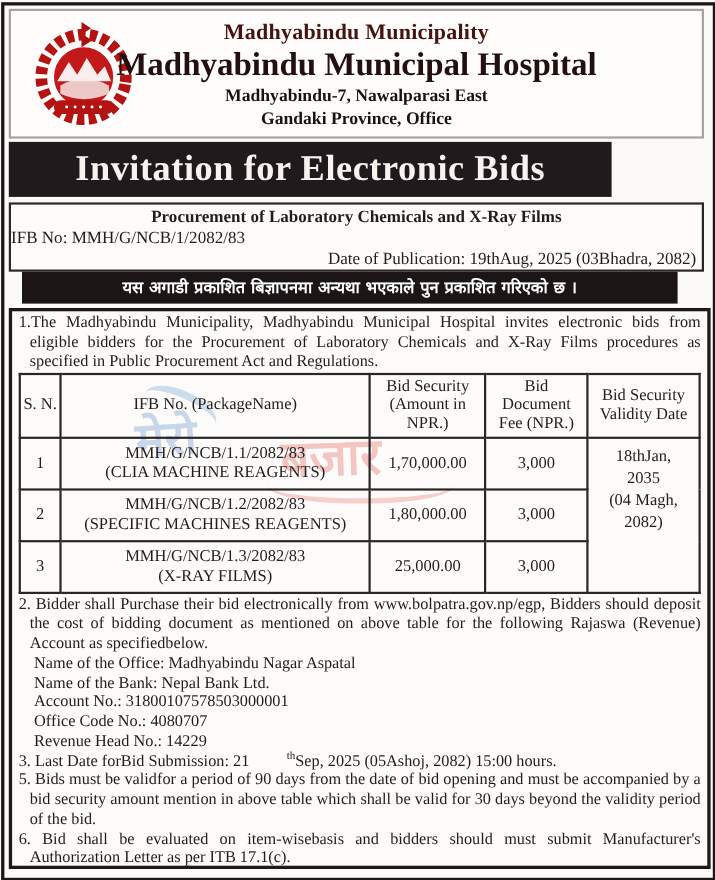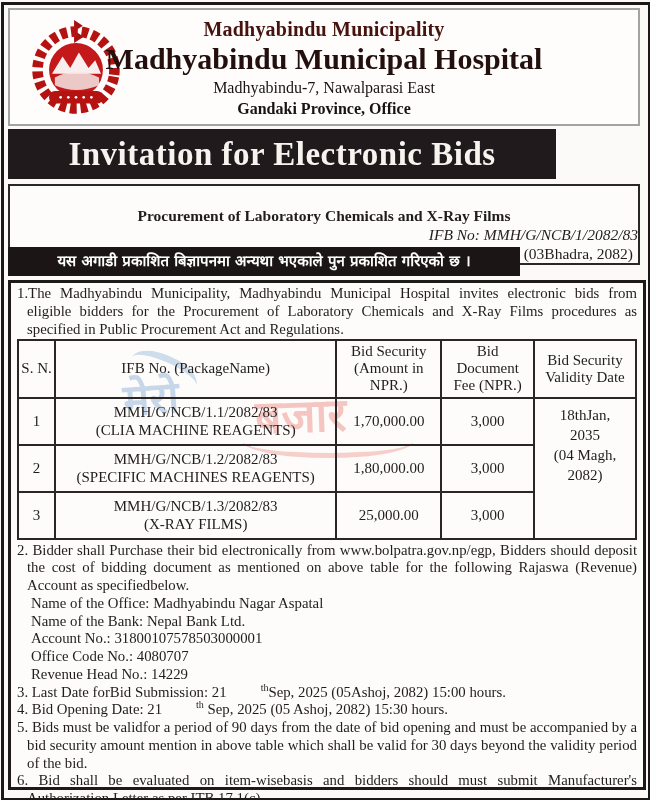--- a/index.html
+++ b/index.html
@@ -15,42 +15,42 @@
 
   
   .letterhead {
     position:absolute; left:8px; top:8px; width:628px; height:114px;
     border:2px solid #a3a3a3; background:#fefdfc;
   }
   .emblem { position:absolute; left:16px; top:8px; width:100px; height:100px; }
   .lh-text { position:absolute; left:0; top:0; width:100%; height:100%; text-align:center; }
   .lh-line1 { margin-top:8px;  font-size:20px; font-weight:bold; color:#46130e; letter-spacing:.2px; }
   .lh-line2 { margin-top:2px;  font-size:30px; font-weight:bold; color:#23100e; line-height:1.05; }
-  .lh-line3 { margin-top:4px;  font-size:16px; font-weight:normal; color:#171310; }
+  .lh-line3 { margin-top:4px;  font-size:16px; font-weight:bold; color:#171310; }
   .lh-line4 { margin-top:3px;  font-size:16px; font-weight:bold; color:#171310; }
 
   
   .banner {
     position:absolute; left:8px; top:129px; width:548px; height:50px;
     background:#211a1d; color:#f7f4ef; text-align:center;
     font-size:33px; font-weight:bold; line-height:50px; letter-spacing:.5px;
   }
 
   
   .info-box {
     position:absolute; left:8px; top:184px; width:628px; height:57px;
-    border:2px solid #2c2726; background:#fdfcfb; padding-top:20px; box-sizing:content-box;
+    border:2px solid #2c2726; background:#fdfcfb; padding-top:2px; box-sizing:content-box;
   }
   .info-subject { text-align:center; font-size:15.5px; font-weight:bold; line-height:19px; }
-  .info-ifb     { text-align:right; font-size:15.5px; line-height:19px;font-style:italic; }
+  .info-ifb     { text-align:left; font-size:15.5px; line-height:19px; }
   .info-date    { text-align:right; font-size:15.5px; line-height:19px; padding-right:5px;margin-left:36px; }
 
   
   .nepali-bar {
-    position:absolute; left:8px; top:247px; width:512px; height:29px;
+    position:absolute; left:20px; top:247px; width:596px; height:29px;
     background:#1b1516; color:#ffffff; text-align:center;
     font-family:"DejaVu Sans", sans-serif;
     font-size:15px; font-weight:bold; line-height:29px;
   }
 
   
   .body-box {
     position:absolute; left:8px; top:280px; width:620px; height:500px;
     border:3px solid #1e1a19; background:#fdfcfa; padding:2px 6px;
   }
@@ -219,17 +219,16 @@
 
   <div class="clause">2. Bidder shall Purchase their bid electronically from www.bolpatra.gov.np/egp, Bidders should deposit the cost of bidding document as mentioned on above table for the following Rajaswa (Revenue) Account as specifiedbelow.</div>
   <div class="bank-line">Name of the Office: Madhyabindu Nagar Aspatal</div>
   <div class="bank-line">Name of the Bank: Nepal Bank Ltd.</div>
   <div class="bank-line">Account No.: 31800107578503000001</div>
   <div class="bank-line">Office Code No.: 4080707</div>
   <div class="bank-line">Revenue Head No.: 14229</div>
 
   <div class="clause"><span>3. Last Date forBid Submission: 21</span><sup class="ord">th</sup><span>Sep, 2025 (05Ashoj, 2082) 15:00 hours.</span></div>
 
-  <div class="clause"><span>4. Bid Opening Date: 21</span><sup class="ord">th</sup><span> Sep, 2025 (05 Ashoj, 2082) 15:30 hours.</span></div>
 
   <div class="clause">5. Bids must be validfor a period of 90 days from the date of bid opening and must be accompanied by a bid security amount mention in above table which shall be valid for 30 days beyond the validity period of the bid.</div>
   <div class="clause">6. Bid shall be evaluated on item-wisebasis and bidders should must submit Manufacturer's Authorization Letter as per ITB 17.1(c).</div>
 </div>
 
 </body></html>

